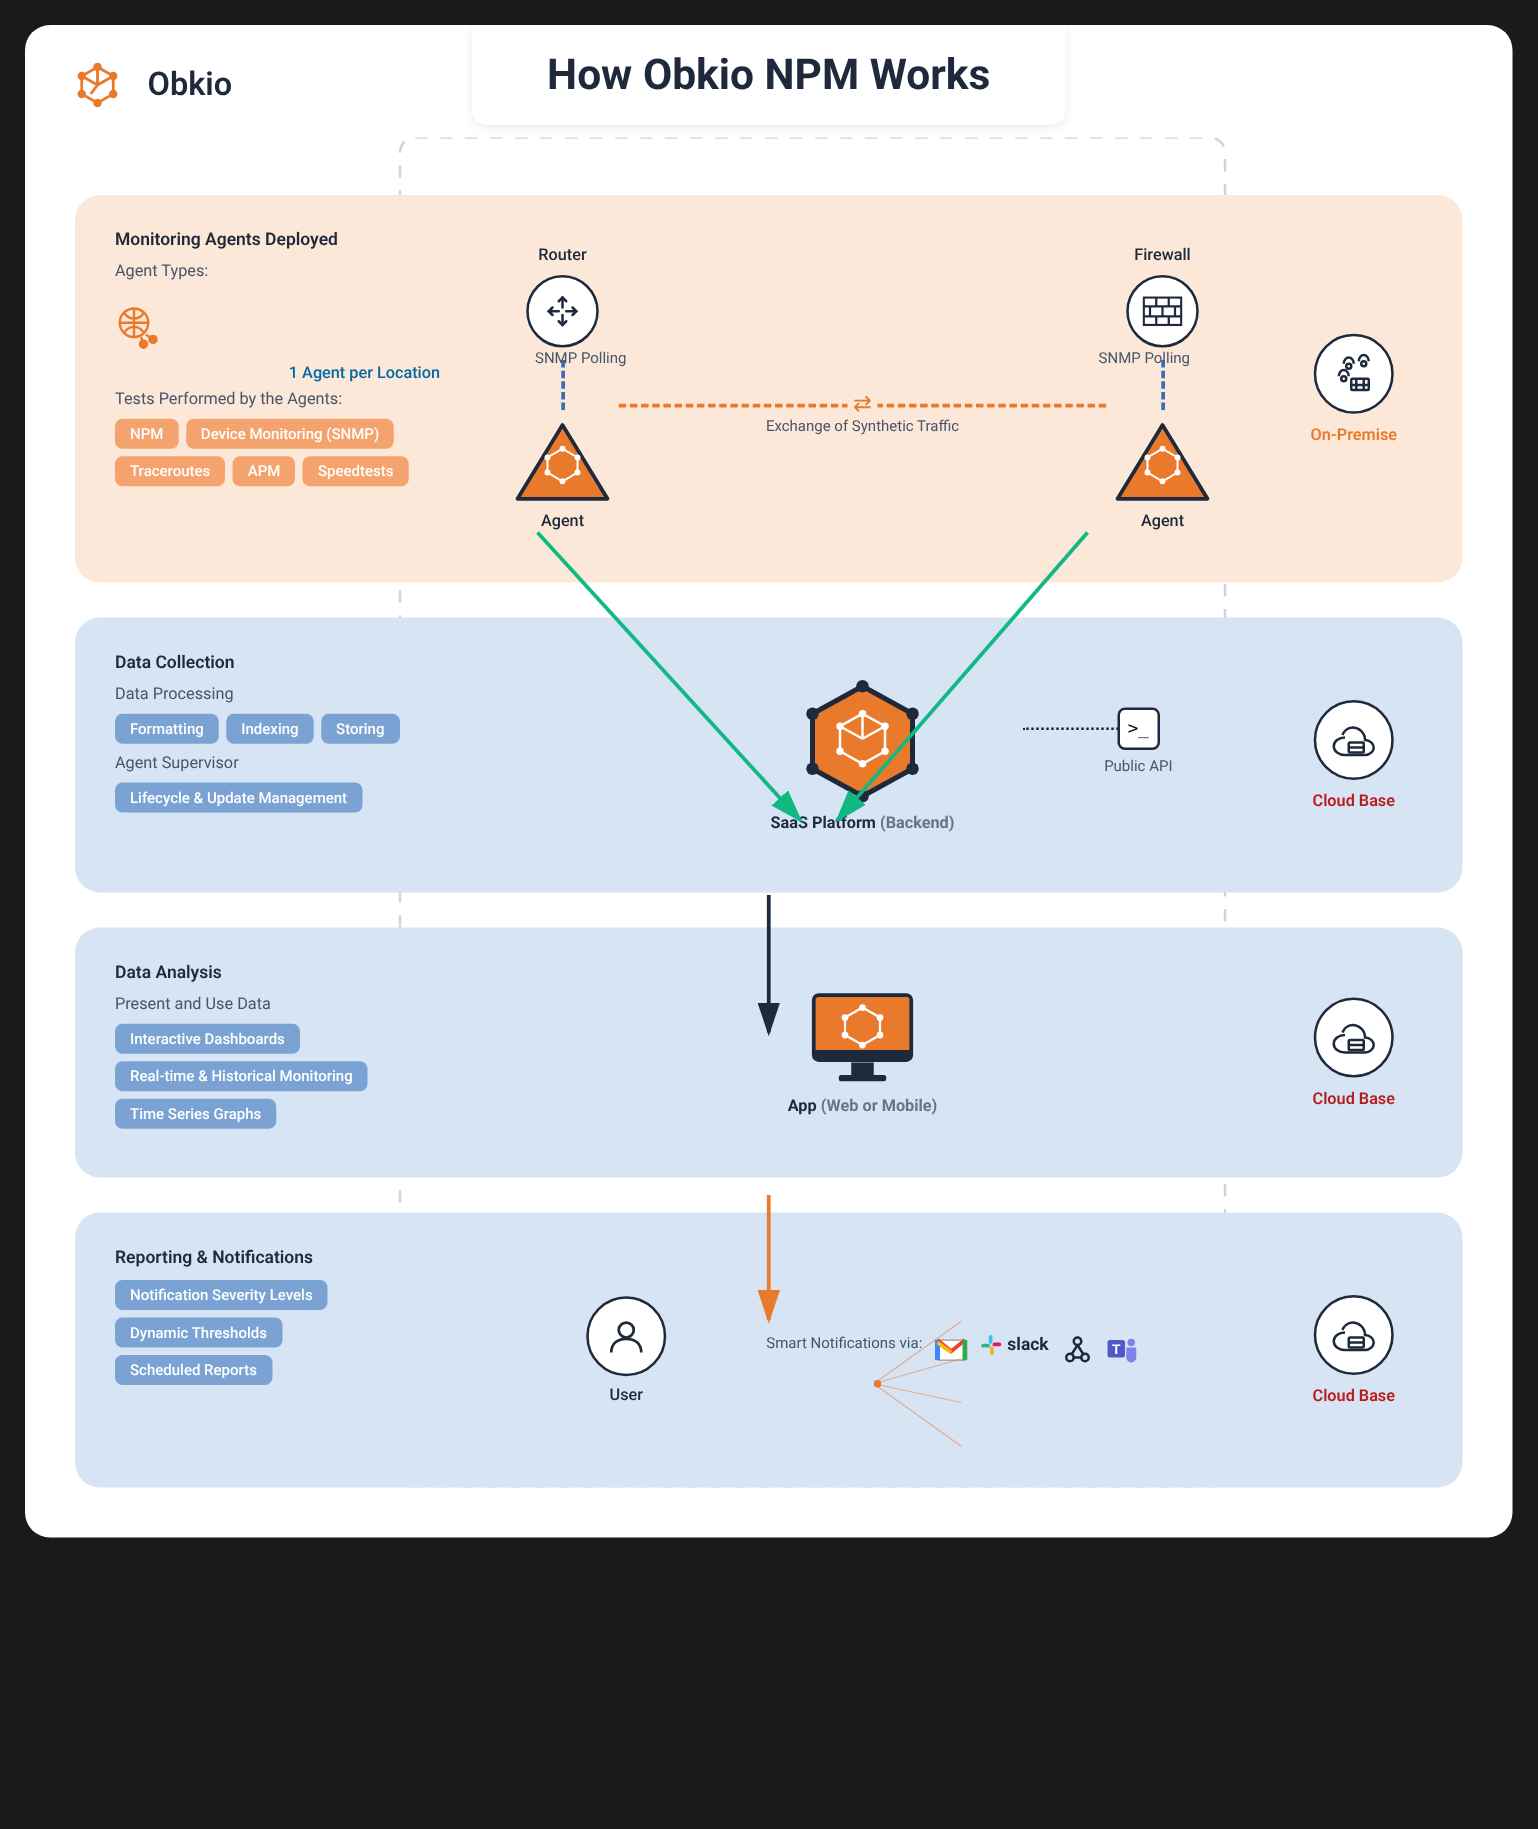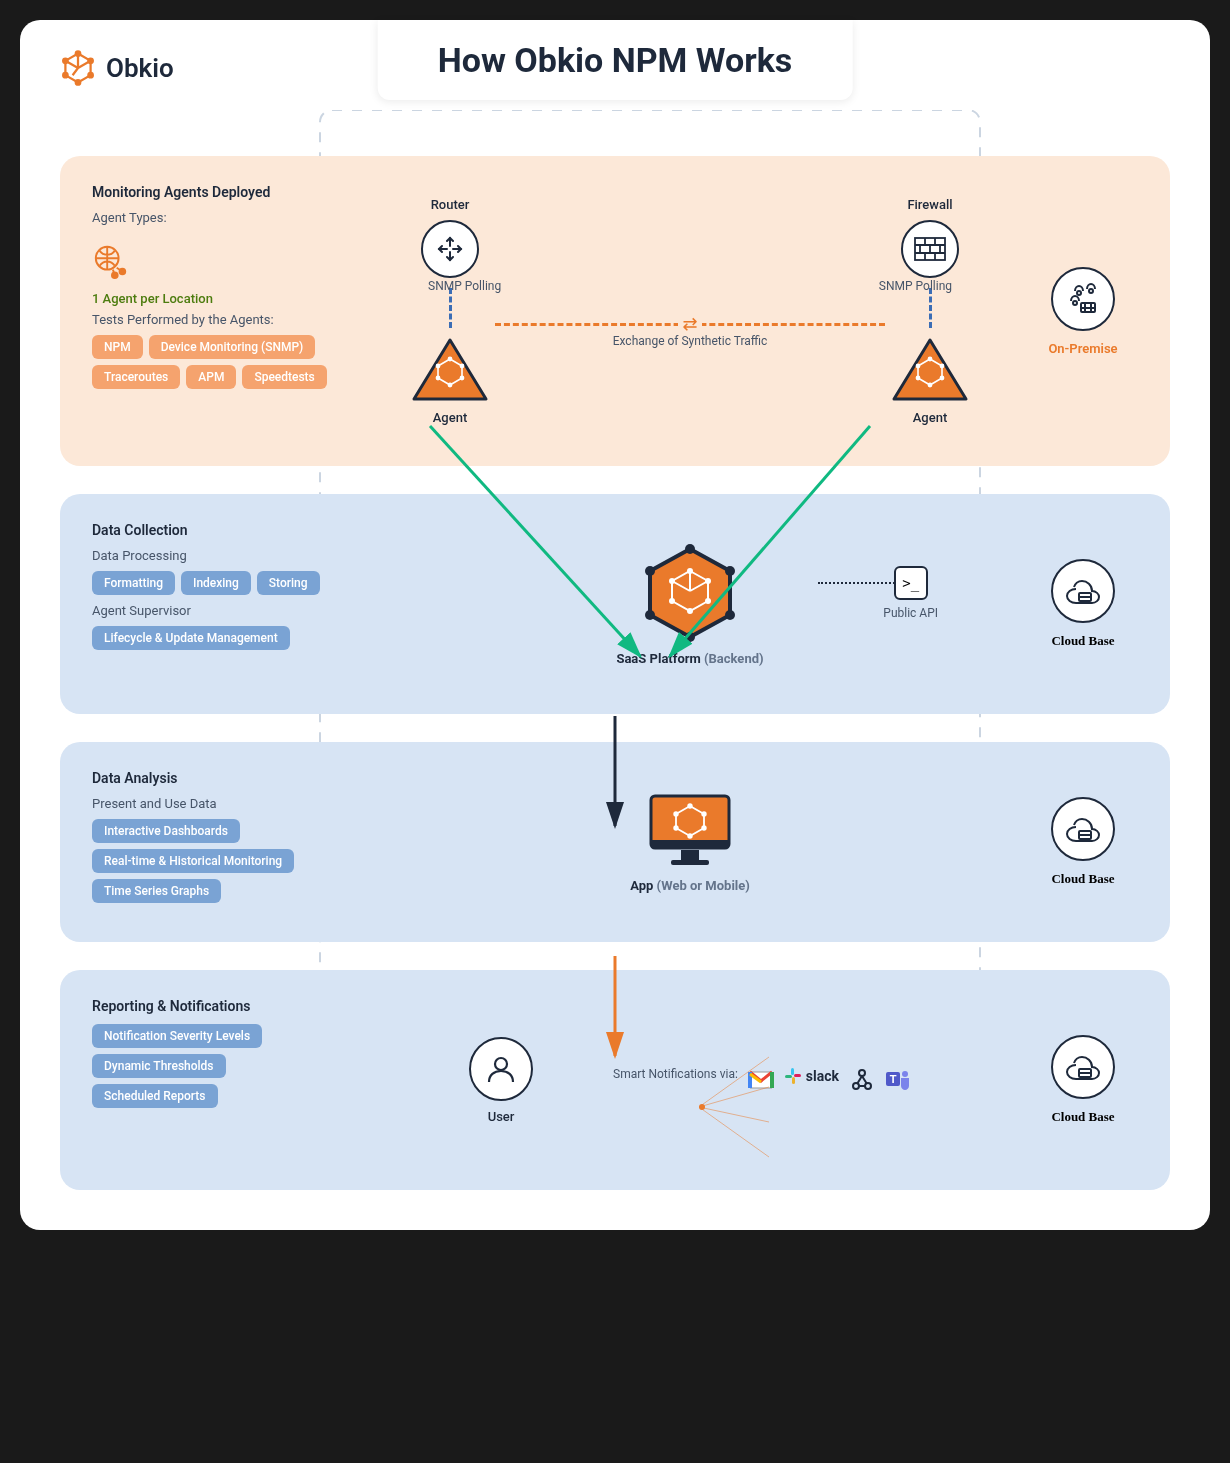--- a/index.html
+++ b/index.html
@@ -10,21 +10,21 @@
     width: 1230px;
   }
   .page {
     background: #fff;
     border-radius: 20px;
     padding: 30px 40px 40px;
     position: relative;
     width: 100%;
   }
   .header { display: flex; align-items: center; margin-bottom: 30px; }
-  .logo { display: flex; align-items: center; gap: 10px; color: #1e293b; font-size: 26px; font-weight: 600; }
+  .logo { display: flex; align-items: center; gap: 22px; color: #1e293b; font-size: 26px; font-weight: 600; }
   .logo-icon { width: 36px; height: 36px; }
   .title-box {
     background: #fff;
     border-radius: 0 0 12px 12px;
     box-shadow: 0 2px 8px rgba(0,0,0,0.08);
     padding: 20px 60px;
     font-size: 34px;
     font-weight: 700;
     color: #1e293b;
     position: absolute;
@@ -59,21 +59,21 @@
   .chip {
     display: inline-block;
     padding: 5px 12px;
     border-radius: 6px;
     font-size: 12px;
     font-weight: 500;
     color: #fff;
   }
   .chip-orange { background: #f5a36e; }
   .chip-blue   { background: #7aa3d4; }
-  .orange-text { color: #4d7c0f; font-size: 13px; font-weight:500; }
+  .orange-text { color: #0369a1; font-size: 13px; font-weight:500;text-align:right; }
   .net-icon { margin: 10px 0 6px; }
   
   .circle-icon {
     width: 58px; height: 58px; border-radius: 50%;
     background: #fff; border: 2px solid #1e293b;
     display: flex; align-items: center; justify-content: center;
   }
   .circle-big { width: 64px; height: 64px; border-width:2.5px;}
   .node-col { display:flex; flex-direction:column; align-items:center; gap:8px; position:relative;}
   .node-label { font-size: 13px; color:#1e293b; font-weight:500; }
@@ -89,21 +89,21 @@
   .ex-arrows { color:#ea7a2b; font-size:18px; line-height:10px; margin-bottom:-6px; margin-top:-10px; z-index:2; background:#fce8d8; padding:0 4px;}
   .ex-lbl { font-size:12px; color:#475569; margin-top:8px;}
   .saas-lbl { font-size:13px; color:#1e293b; }
   .saas-lbl .sub { color:#64748b; font-weight:700;}
   .app-monitor { display:flex; flex-direction:column; align-items:center;}
   .user-row { display:flex; align-items:center; gap:30px; justify-content:center; position:relative;}
   .notif-col { display:flex; flex-direction:row; gap:10px; align-items:flex-start;}
   .notif-title { font-size:12px; color:#475569; margin-bottom:4px;}
   .right-label { font-size:13px; font-weight:600;}
   .right-orange { color:#ea7a2b;}
-  .right-blue { color:#000000;font-family:Liberation Serif, serif;}
+  .right-blue { color:#b91c1c;}
   .api-box { width:34px; height:34px; border:2px solid #1e293b; border-radius:6px; display:flex; align-items:center; justify-content:center; font-family:monospace; font-size:14px; background:#fff;}
   .api-group { position:absolute; top:44px; right:90px; display:flex; flex-direction:column; align-items:center; gap:6px;}
   .api-lbl { font-size:12px; color:#475569;}
   .dot-line { border-top:2px dotted #1e293b; width:80px; position:absolute; top:60px; right:130px;}
   .https-lbl { font-size:11px; color:#475569; position:absolute; transform-origin:left; }
   
   .nic { width:26px; height:26px; display:flex; align-items:center; justify-content:center; font-weight:700; font-size:14px;}
   .slack-txt, .teams-txt { font-size:14px; font-weight:700;}
 </style>
 </head>

